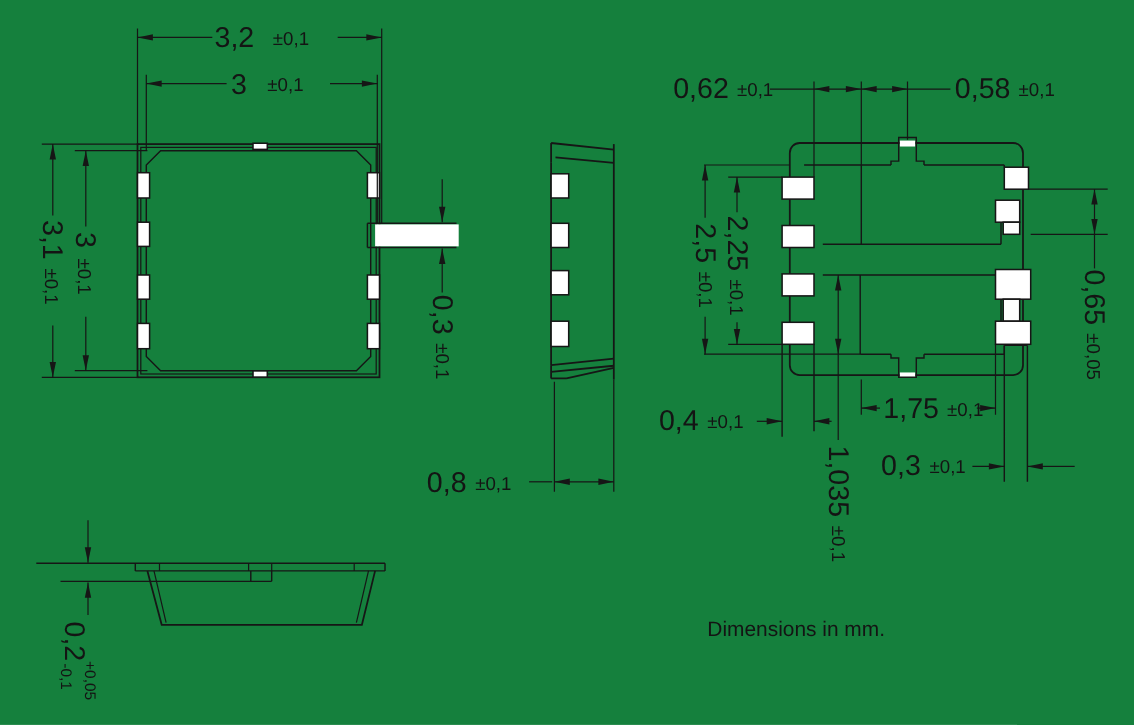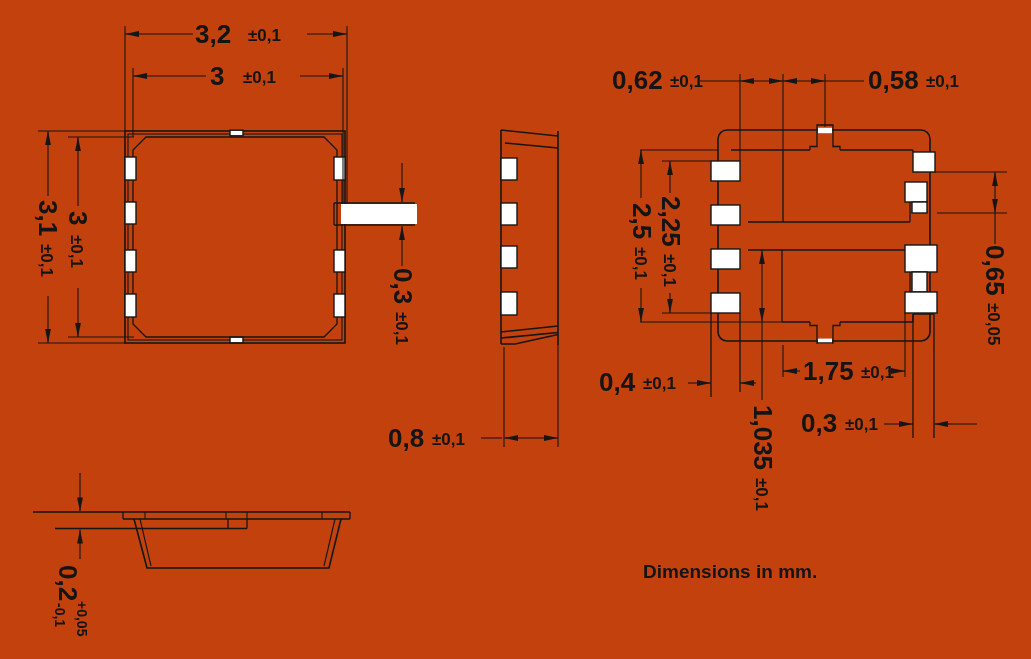--- a/index.html
+++ b/index.html
@@ -1,16 +1,16 @@
 <!DOCTYPE html>
 <html><head>
 <meta charset="utf-8">
 <style>
   html,body{margin:0;padding:0;background:#fff;}
-  #stage{position:relative;width:1031px;height:659px;background:#c2410c;overflow:hidden;font-weight:bold;}
+  #stage{position:relative;width:1031px;height:659px;background:#15803d;overflow:hidden;}
   svg{display:block;}
   .b{fill:none;stroke:#161616;stroke-width:1.6;}
   .m{fill:none;stroke:#161616;stroke-width:1.3;}
   .t{fill:none;stroke:#161616;stroke-width:1.1;}
   .w{fill:#ffffff;stroke:#161616;stroke-width:1.4;}
   .e{fill:#ffffff;stroke:none;}
   text{fill:#141414;}
   .v{font-family:"Liberation Sans",sans-serif;font-size:26px;}
   .s{font-family:"Liberation Sans",sans-serif;font-size:17px;}
   .s2{font-family:"Liberation Sans",sans-serif;font-size:14px;}

